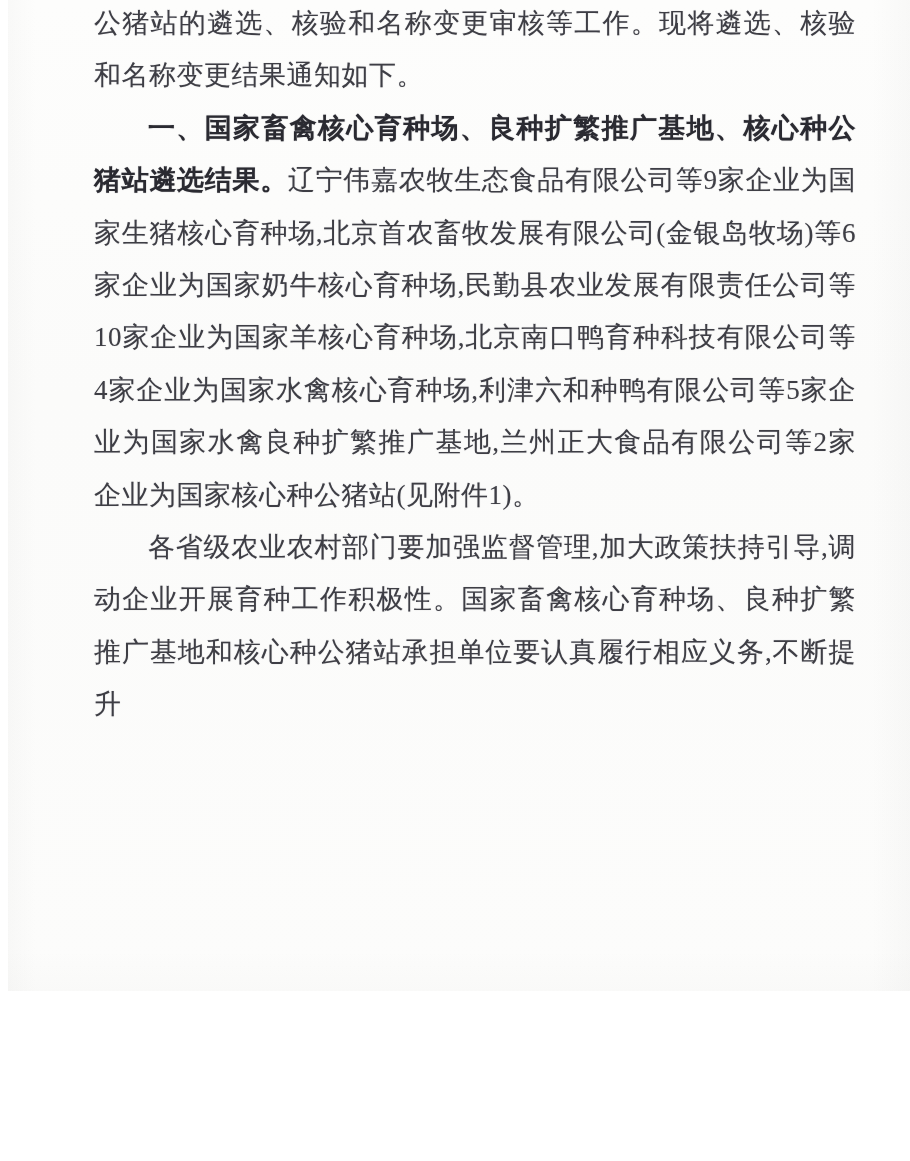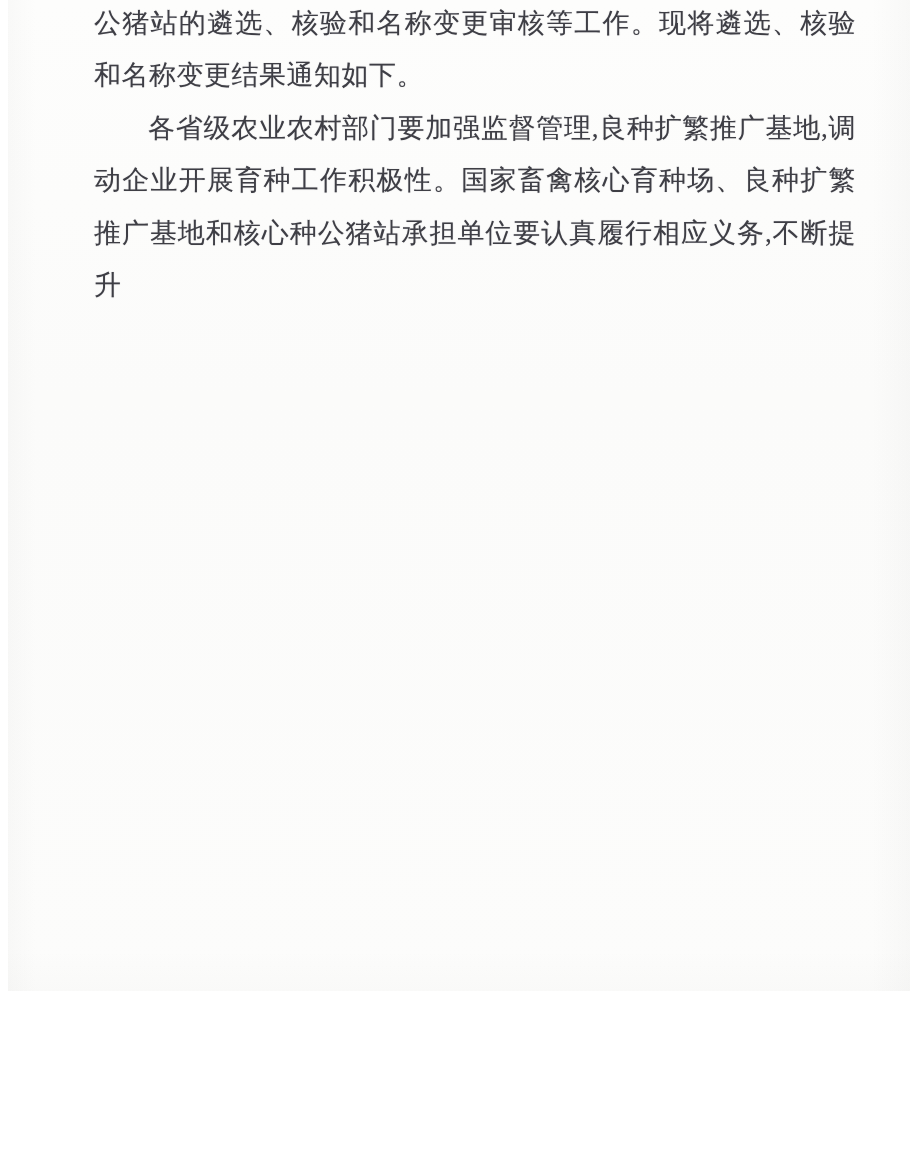--- a/index.html
+++ b/index.html
@@ -68,21 +68,22 @@
 </head>
 <body>
 
 <div class="page">
   <div class="scan-shade"></div>
 
   <div class="content">
 
     <p class="para">公猪站的遴选、核验和名称变更审核等工作。现将遴选、核验和名称变更结果通知如下。</p>
 
+    <p class="para indent"><span class="lead">一、国家畜禽核心育种场、良种扩繁推广基地、核心种公猪站遴选结果。</span><span>辽宁伟嘉农牧生态食品有限公司等9家企业为国家生猪核心育种场,北京首农畜牧发展有限公司(金银岛牧场)等6家企业为国家奶牛核心育种场,民勤县农业发展有限责任公司等10家企业为国家羊核心育种场,北京南口鸭育种科技有限公司等4家企业为国家水禽核心育种场,利津六和种鸭有限公司等5家企业为国家水禽良种扩繁推广基地,兰州正大食品有限公司等2家企业为国家核心种公猪站(见附件1)。</span></p>
 
 
 
-    <p class="para indent">各省级农业农村部门要加强监督管理,良种扩繁推广基地,调动企业开展育种工作积极性。国家畜禽核心育种场、良种扩繁推广基地和核心种公猪站承担单位要认真履行相应义务,不断提升</p>
+    <p class="para indent">各省级农业农村部门要加强监督管理,加大政策扶持引导,调动企业开展育种工作积极性。国家畜禽核心育种场、良种扩繁推广基地和核心种公猪站承担单位要认真履行相应义务,不断提升</p>
 
   </div>
 
   <div class="page-number">— 2 —</div>
 </div>
 
 </body></html>

